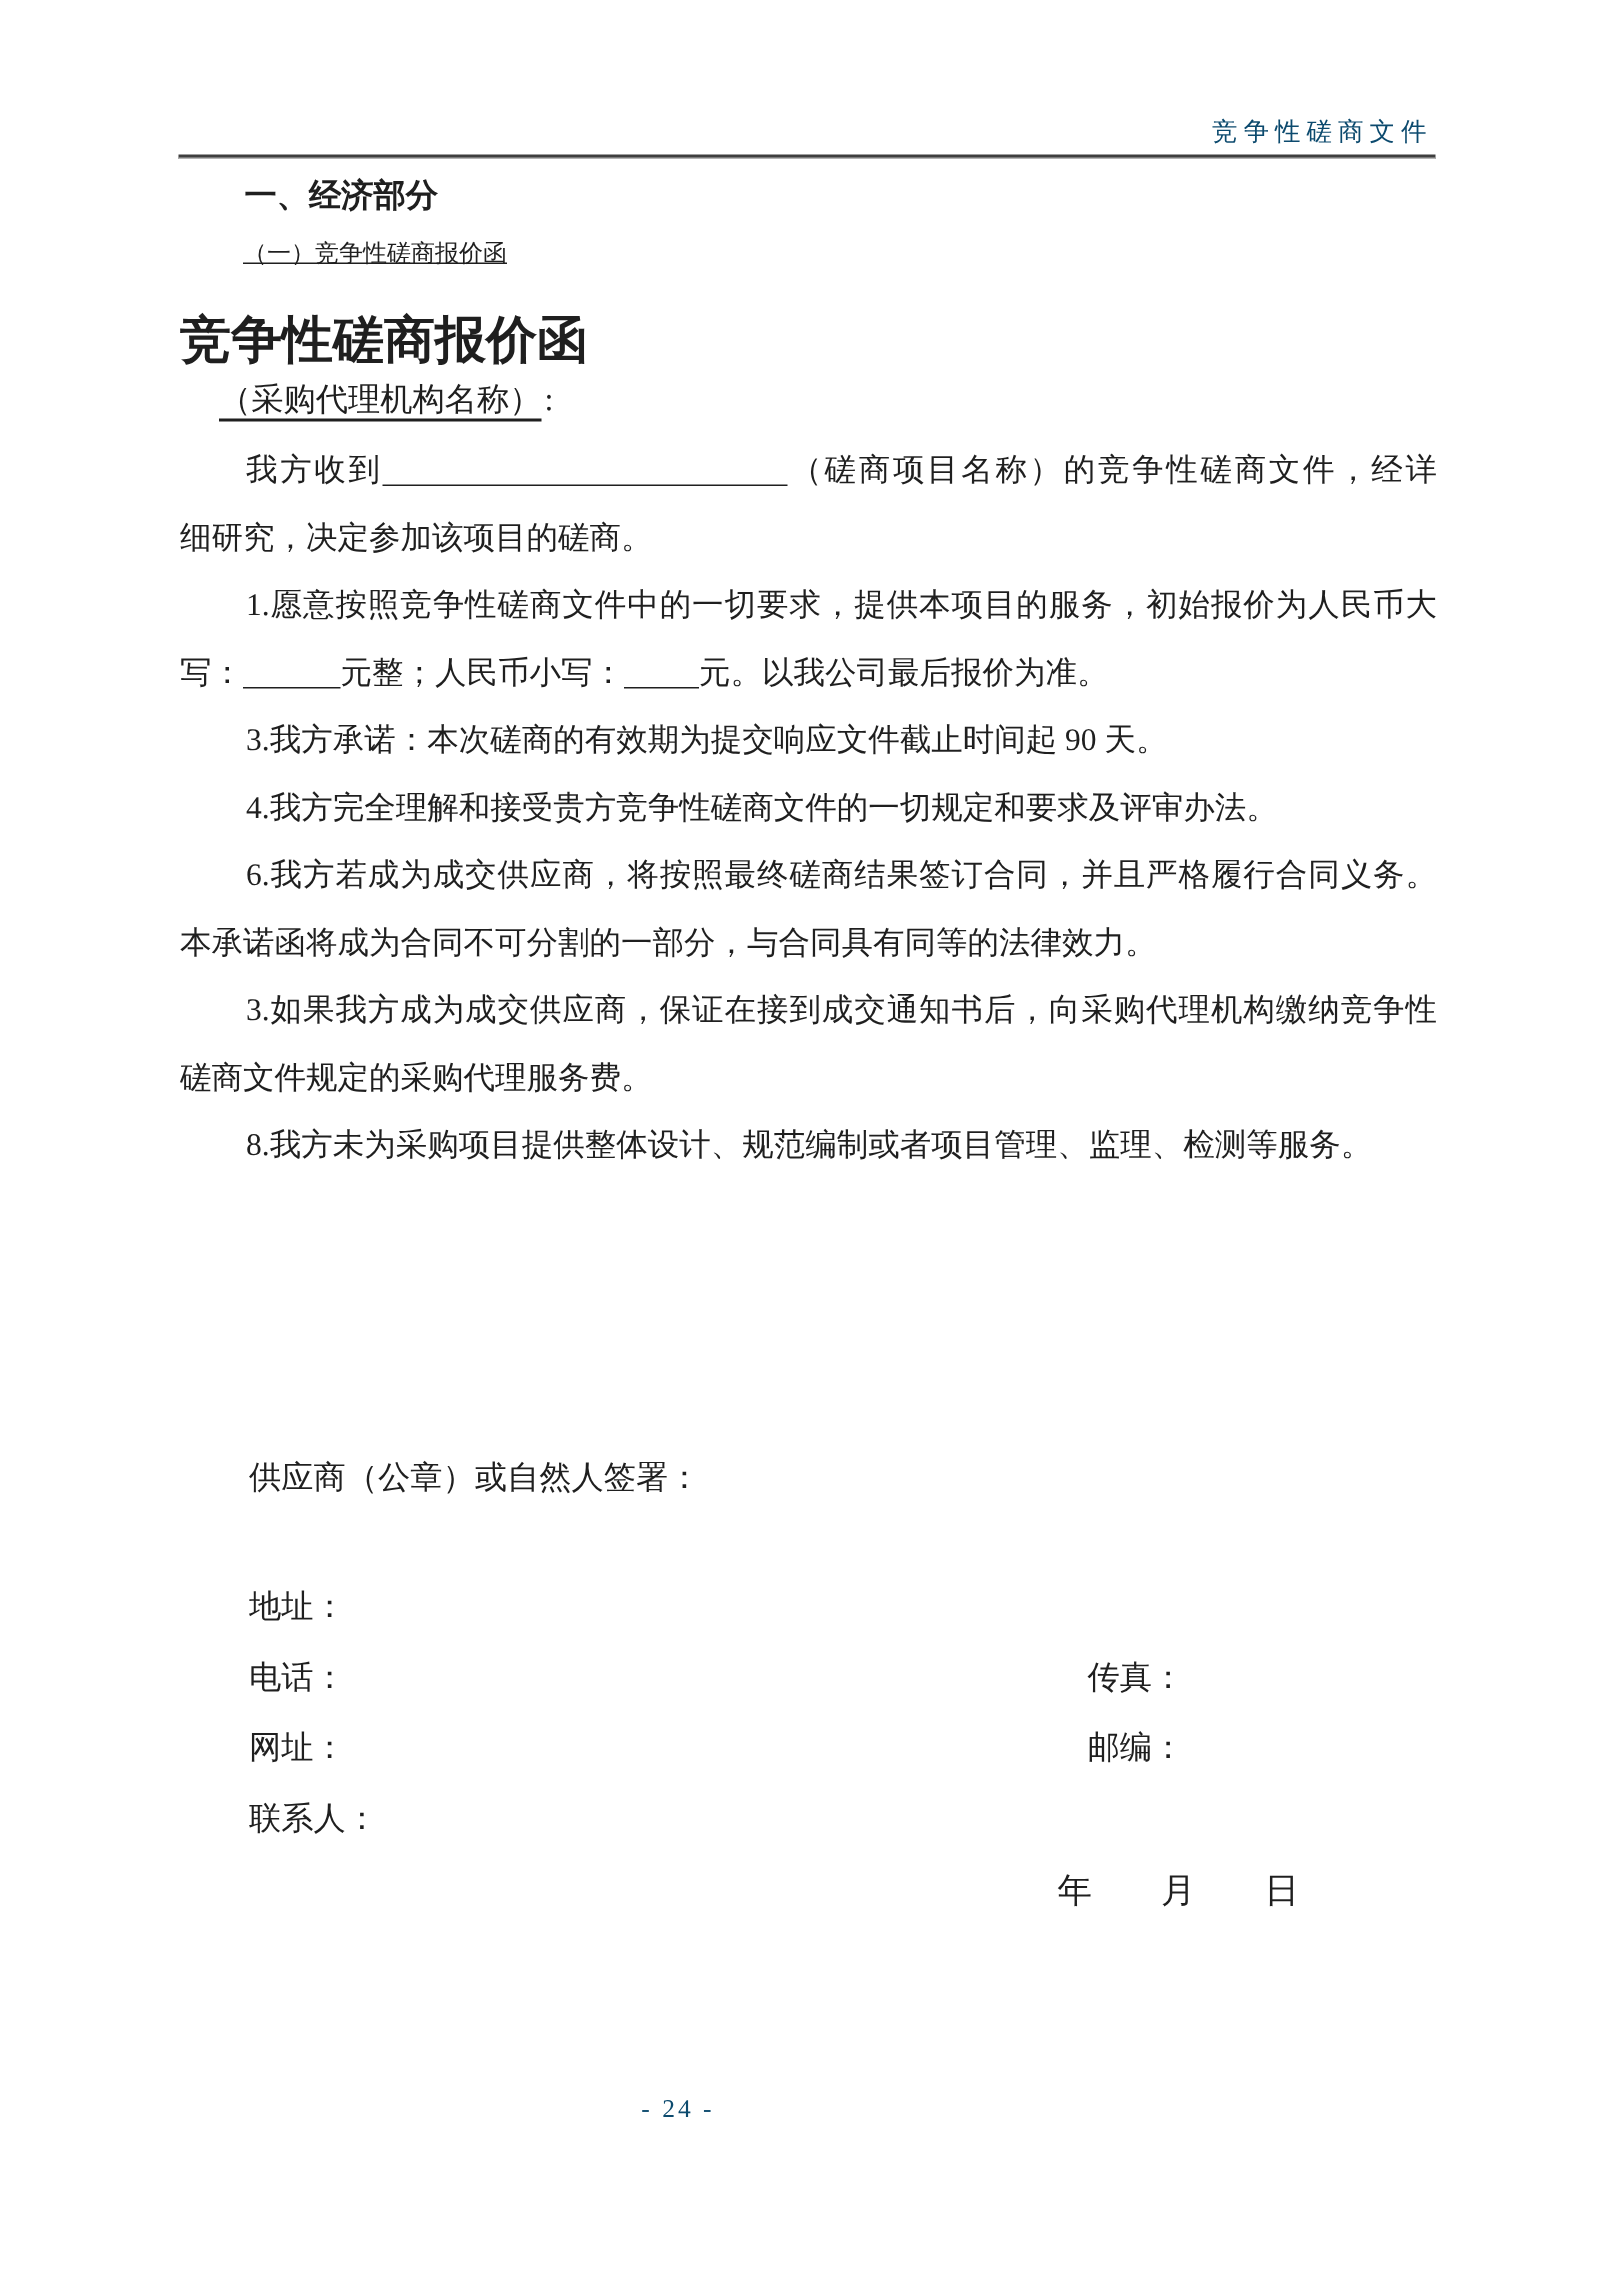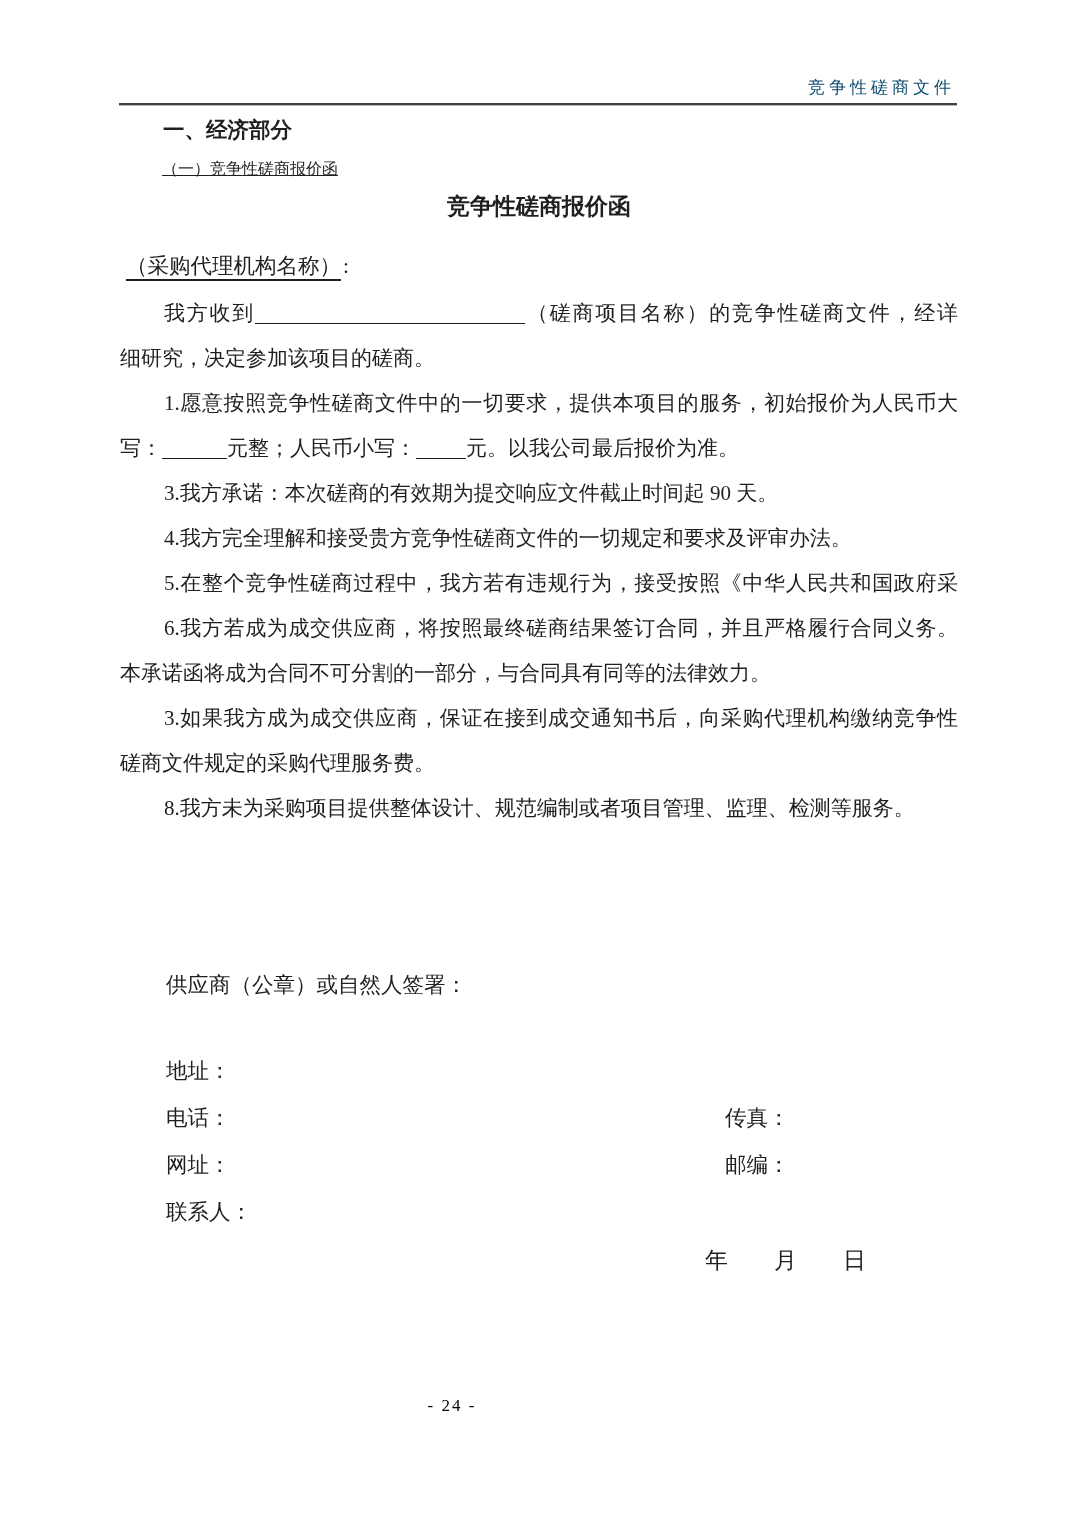--- a/index.html
+++ b/index.html
@@ -42,40 +42,41 @@
     position: absolute;
     top: 159px;
     left: 120px;
     width: 838px;
     font-size: 16px;
     text-indent: 42px;
     text-decoration: underline;
   }
   .page-title {
     position: absolute;
-    top: 191px;
+    top: 204px;
     left: 120px;
     width: 838px;
-    text-align: center;
-    font-size: 23px;
+    text-align: left;
+    font-size: 34px;
     font-weight: bold;
   }
   .salutation {
     position: absolute;
     top: 251px;
     left: 120px;
     width: 838px;
     font-size: 21.5px;
   }
   .salutation .underlined {
     text-decoration: underline;
     text-decoration-thickness: 1.5px;
     text-underline-offset: 6px;
     padding-left: 6px;
     padding-right: 2px;
+    margin-left: 20px;
   }
   .doc-body {
     position: absolute;
     top: 291px;
     left: 120px;
     width: 838px;
     font-size: 21px;
   }
   .doc-body .line {
     height: 45px;
@@ -125,21 +126,21 @@
     padding-left: 585px;
     box-sizing: border-box;
   }
   .page-footer {
     position: absolute;
     top: 1396px;
     left: 0;
     width: 904px;
     text-align: center;
     font-size: 17px;
-    color: #000000;
+    color: #0c4a6e;
     letter-spacing: 2px;
   }
 </style>
 </head>
 <body>
 
 <div class="page">
 
   <div class="header-text">竞争性磋商文件</div>
   <div class="header-rule"></div>
@@ -152,21 +153,20 @@
     <span class="underlined">（采购代理机构名称）</span><span>:</span>
   </div>
 
   <div class="doc-body">
       <div class="line fill" style="text-indent: 44px;"><span>我方收到</span><span class="blank" style="width: 270px;"></span><span>（磋商项目名称）的竞争性磋商文件，经详</span></div>
       <div class="line"><span>细研究，决定参加该项目的磋商。</span></div>
       <div class="line fill" style="text-indent: 44px;"><span>1.愿意按照竞争性磋商文件中的一切要求，提供本项目的服务，初始报价为人民币大</span></div>
       <div class="line"><span>写：</span><span class="blank" style="width: 65px;"></span><span>元整；人民币小写：</span><span class="blank" style="width: 50px;"></span><span>元。以我公司最后报价为准。</span></div>
       <div class="line" style="text-indent: 44px;"><span>3.我方承诺：本次磋商的有效期为提交响应文件截止时间起 90 天。</span></div>
       <div class="line" style="text-indent: 44px;"><span>4.我方完全理解和接受贵方竞争性磋商文件的一切规定和要求及评审办法。</span></div>
-      <div class="line fill" style="text-indent: 44px;"><span>5.在整个竞争性磋商过程中，我方若有违规行为，接受按照《中华人民共和国政府采</span></div>
       <div class="line fill" style="text-indent: 44px;"><span>6.我方若成为成交供应商，将按照最终磋商结果签订合同，并且严格履行合同义务。</span></div>
       <div class="line"><span>本承诺函将成为合同不可分割的一部分，与合同具有同等的法律效力。</span></div>
       <div class="line fill" style="text-indent: 44px;"><span>3.如果我方成为成交供应商，保证在接到成交通知书后，向采购代理机构缴纳竞争性</span></div>
       <div class="line"><span>磋商文件规定的采购代理服务费。</span></div>
       <div class="line" style="text-indent: 44px;"><span>8.我方未为采购项目提供整体设计、规范编制或者项目管理、监理、检测等服务。</span></div>
     </div>
 
   <div class="signature-line">供应商（公章）或自然人签署：</div>
 
   <div class="contacts">

